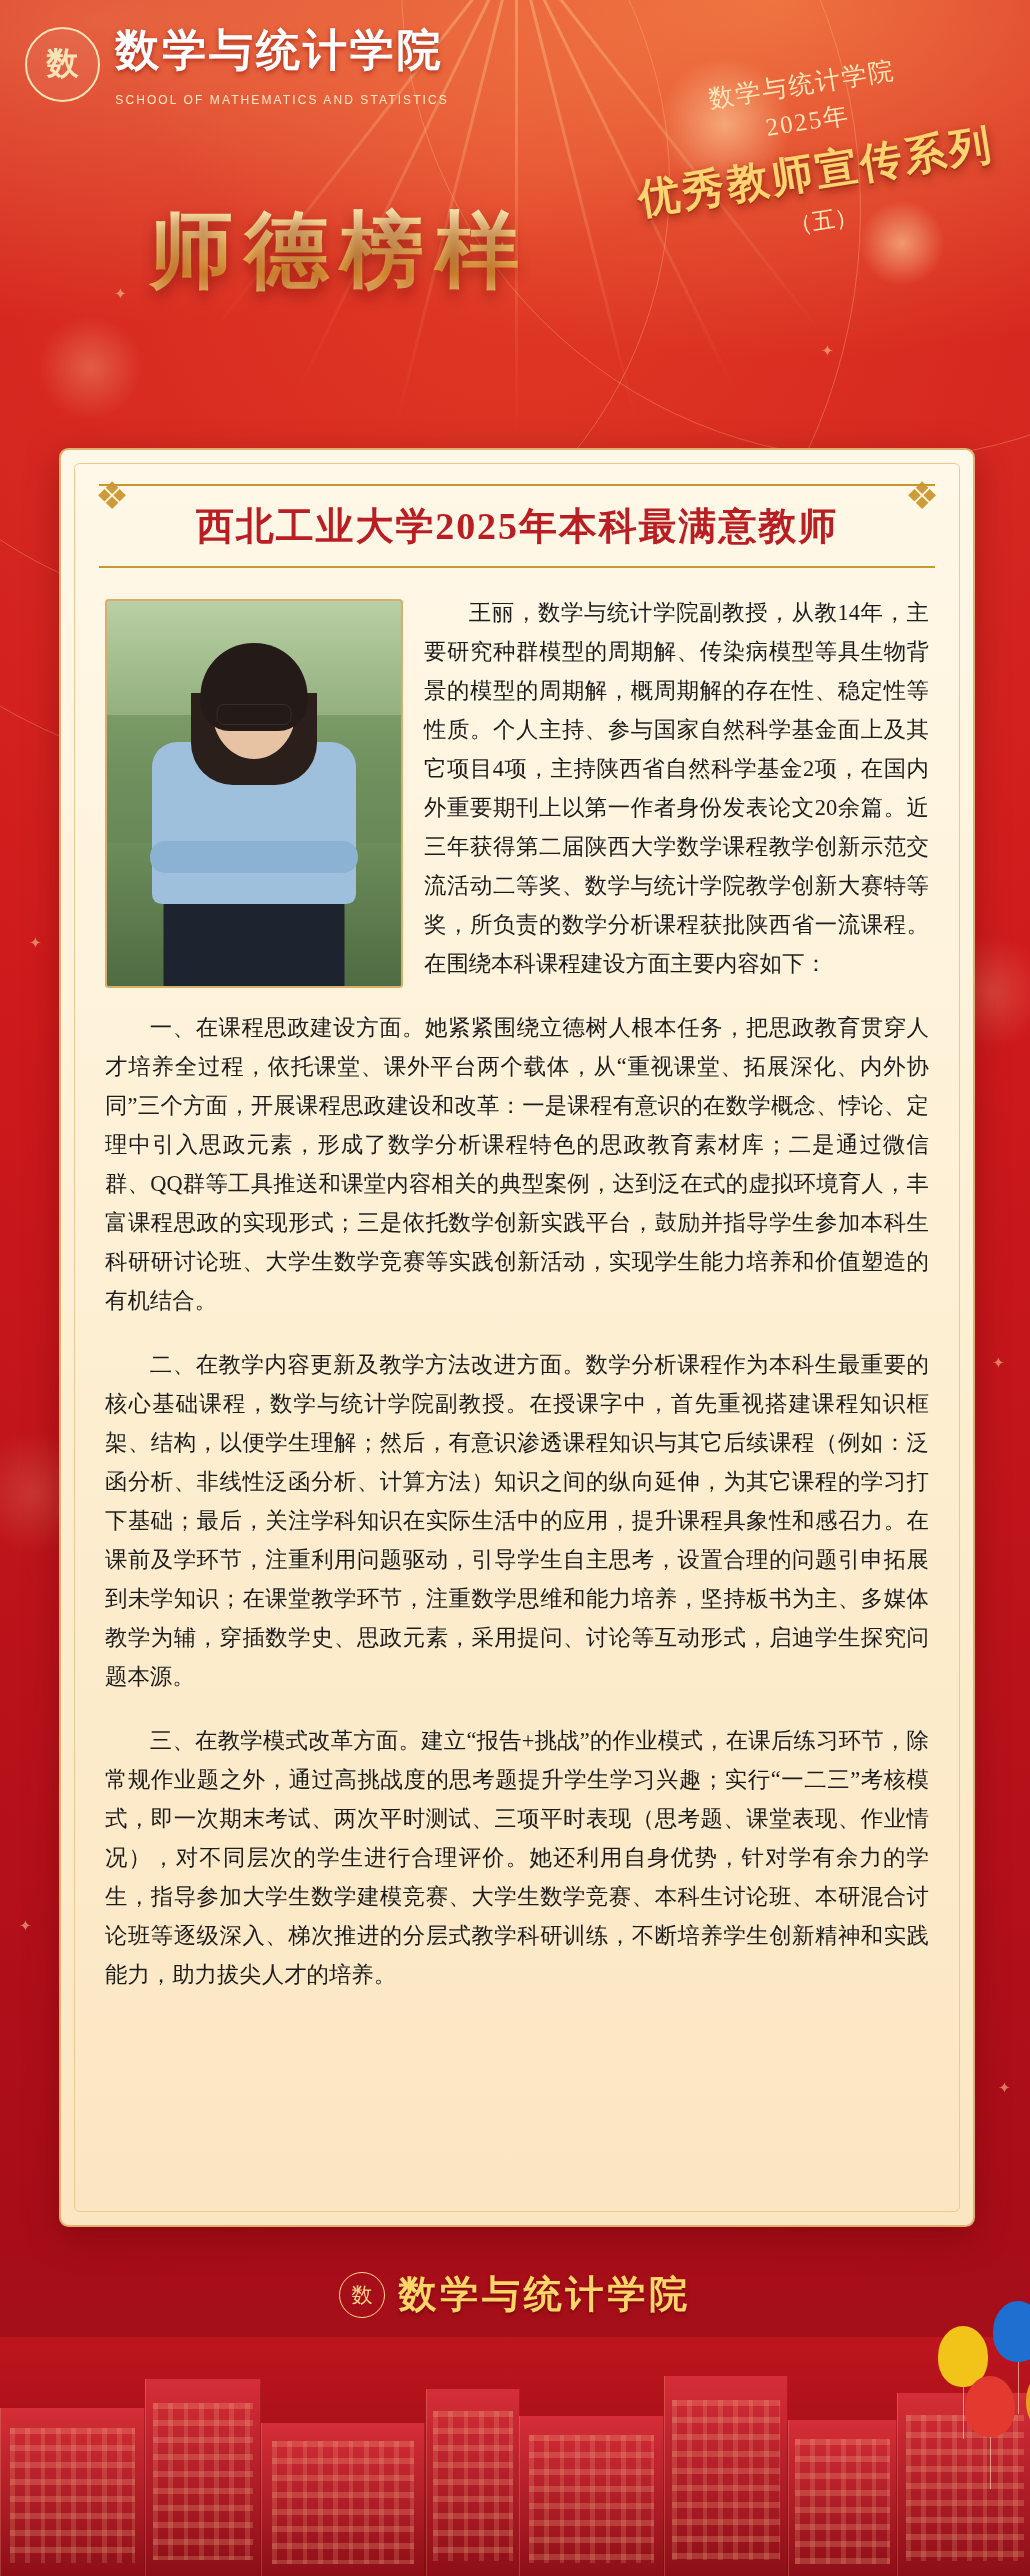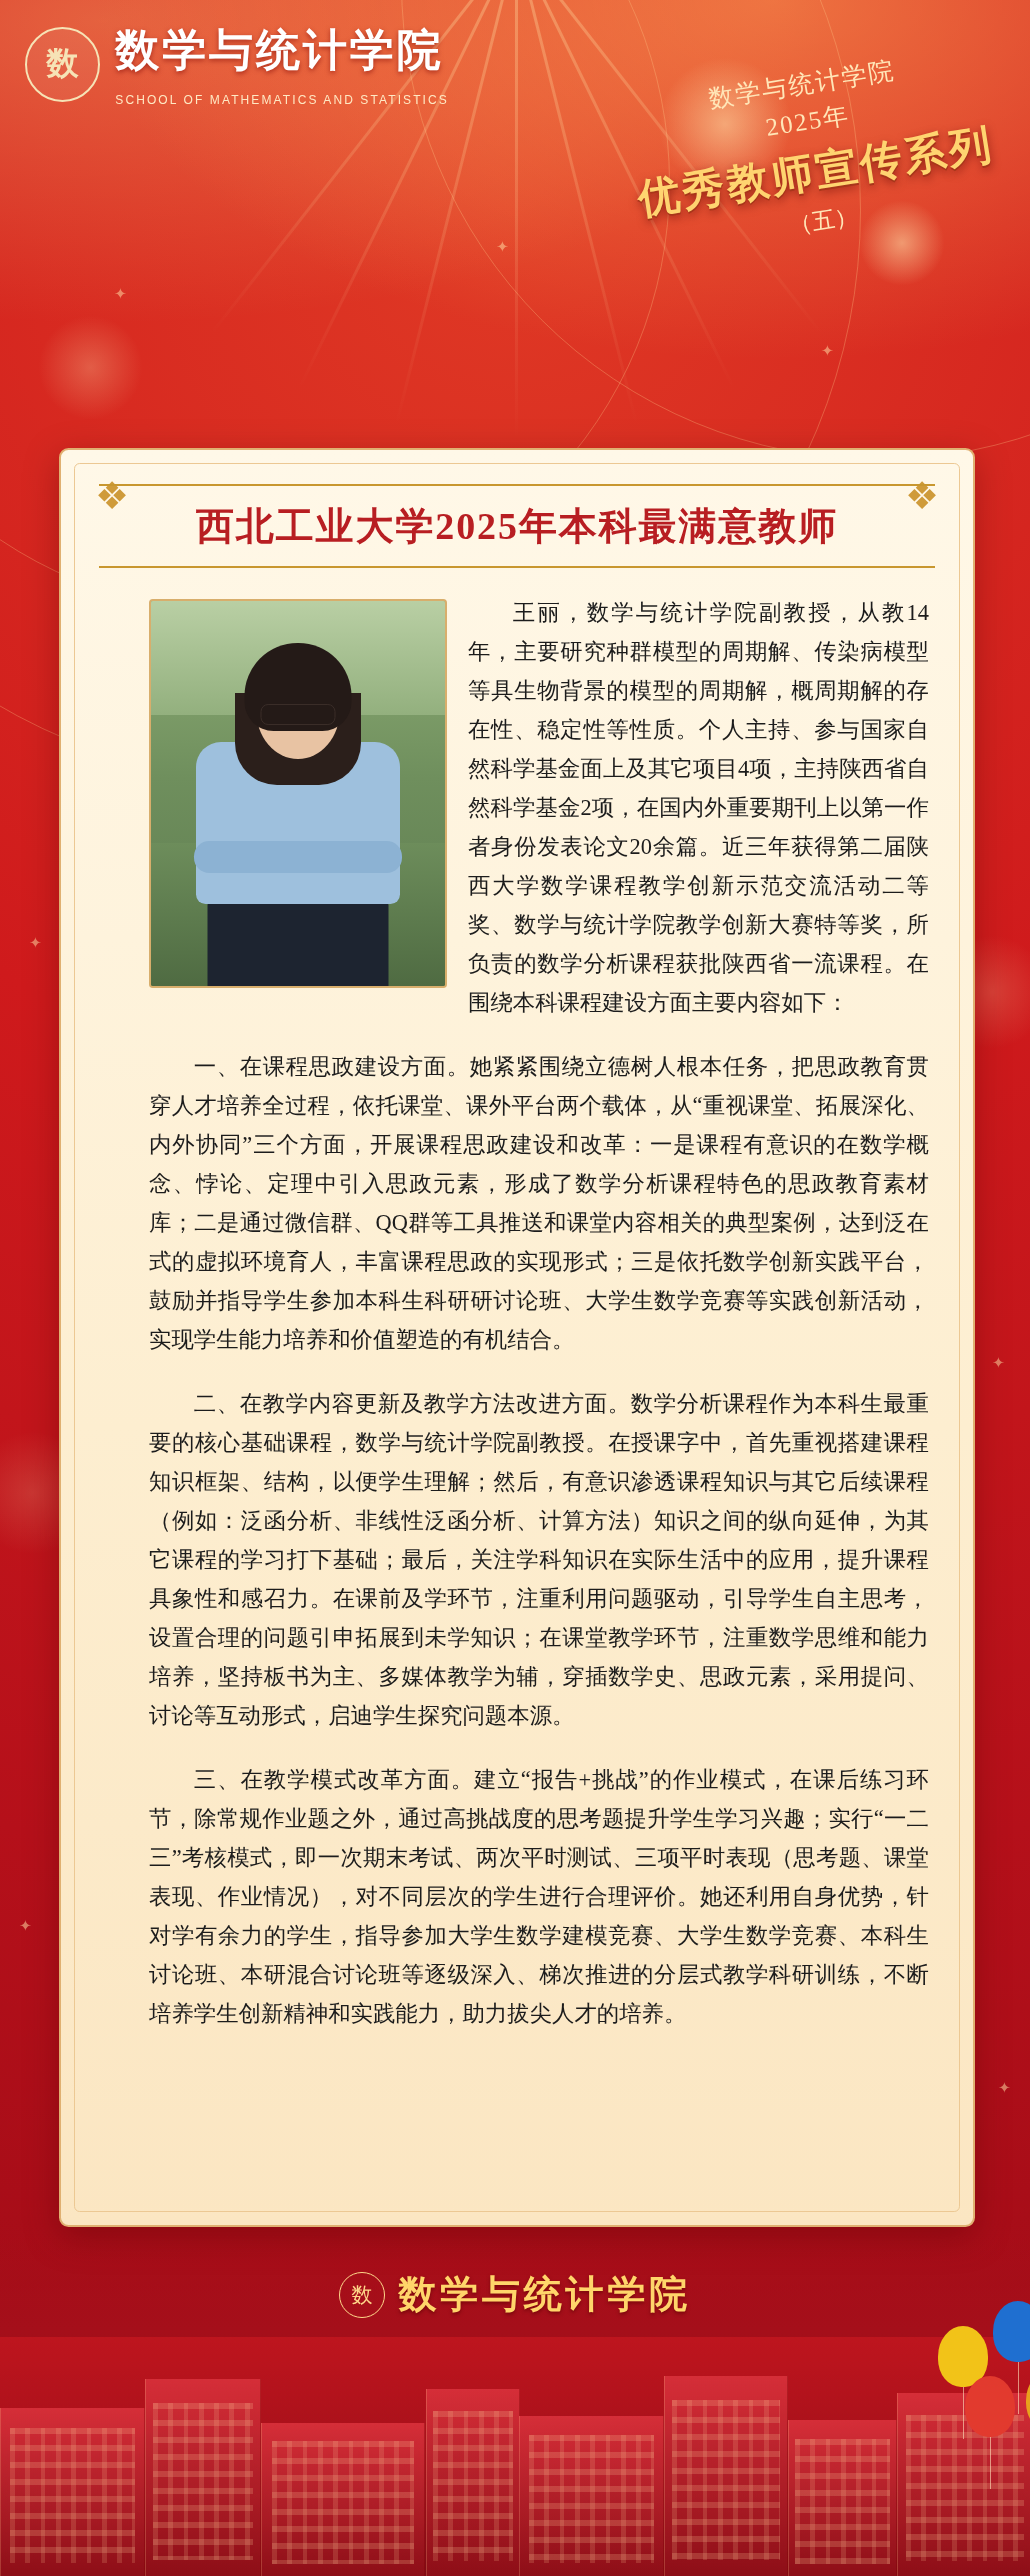--- a/index.html
+++ b/index.html
@@ -109,21 +109,21 @@
   .card-title{
     font-family:"Liberation Serif",serif;font-size:38px;font-weight:bold;
     color:#b81e22;letter-spacing:1.9px;text-align:right;
   }
   .corner{
     position:absolute;width:52px;height:52px;border:0;
     color:#cf9b3a;font-size:38px;line-height:42px;text-align:center;
   }
 
   
-  .body-area{position:absolute;left:44px;top:143px;right:44px;bottom:25px;margin-left:44px;}
+  .body-area{position:absolute;left:44px;top:143px;right:44px;bottom:25px;}
   .photo{
     float:left;width:294px;height:385px;margin:5.7px 21px 9.5px 0;
     border:2.9px solid #d8ae6c;border-radius:3.8px;overflow:hidden;
     background:linear-gradient(180deg,#8fae77 0%,#6f8f5d 46%,#5c7a4e 100%);
     position:relative;
   }
   .photo .sky{position:absolute;left:0;top:0;right:0;height:114px;background:linear-gradient(180deg,#b9cfa4,#93b07e);}
   .photo .ground{position:absolute;left:0;bottom:0;right:0;height:143px;background:linear-gradient(180deg,#6d8d5b,#4f6b42);}
   .photo .person-head{
     position:absolute;left:50%;top:59px;transform:translateX(-50%);
@@ -238,20 +238,21 @@
   </div>
 
   <div class="series">
     <div class="l1">数学与统计学院</div>
     <div class="l2">2025年</div>
     <div class="l3">优秀教师宣传系列</div>
     <div class="l4">（五）</div>
   </div>
 
   <div class="maintitle">
+    <div class="line second">师德榜样</div>
   </div>
 
   <div class="card">
     <div class="card-inner"></div>
 
     <div class="corner" style="left:25px;top:25px;">❖</div>
     <div class="corner" style="right:25px;top:25px;">❖</div>
 
     <div class="card-title-wrap">
       <div class="card-title">西北工业大学2025年本科最满意教师</div>

